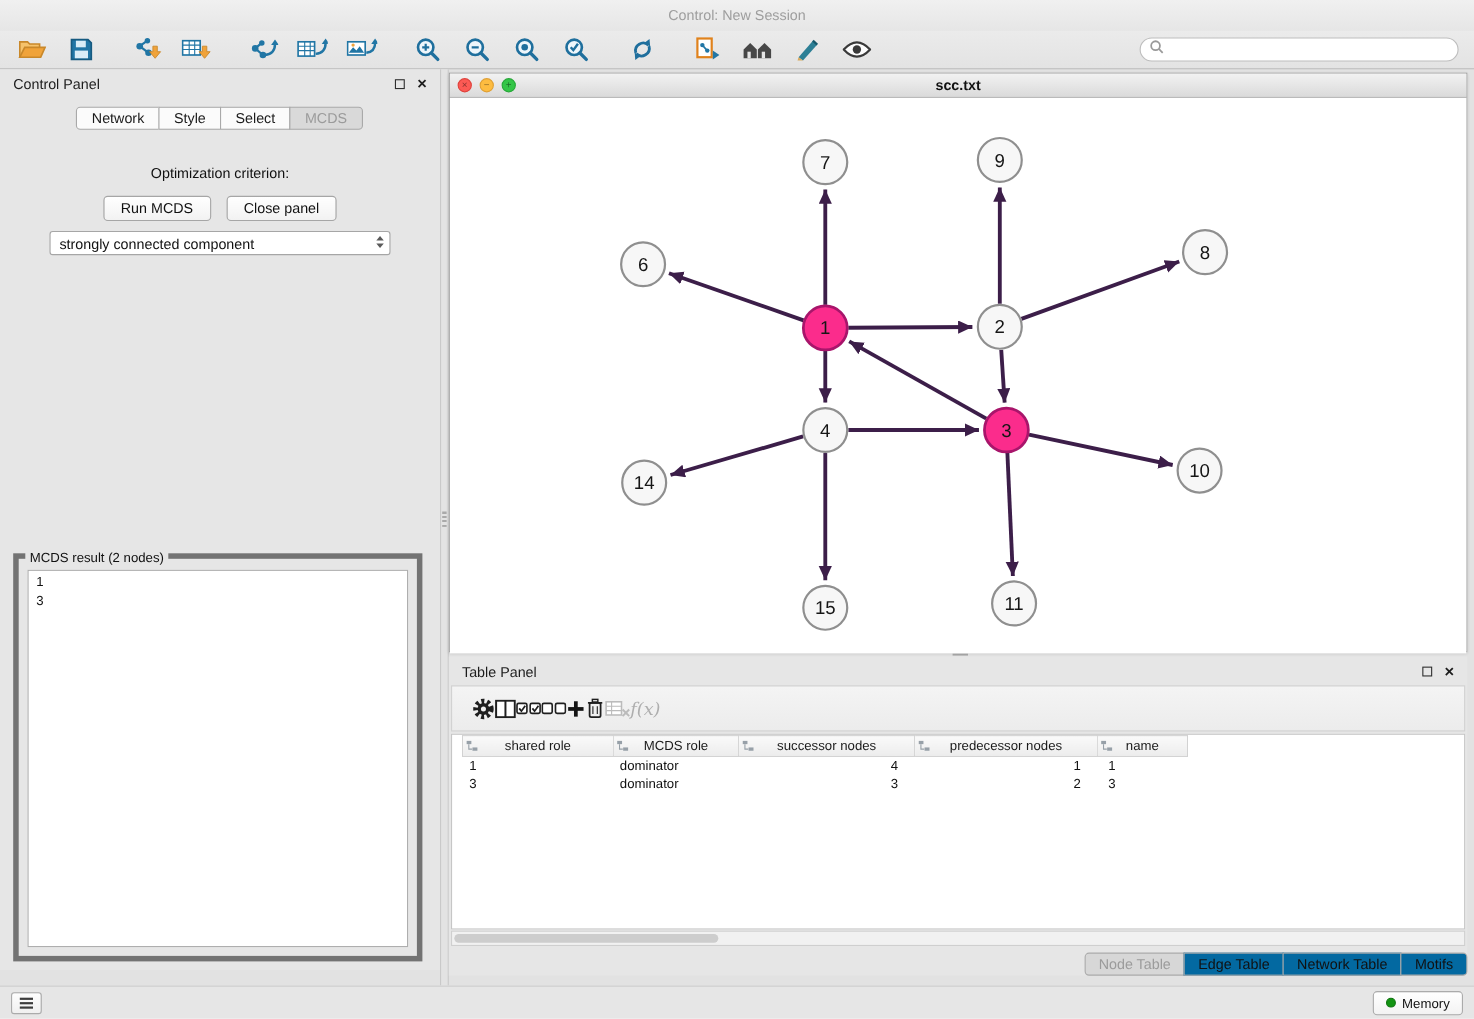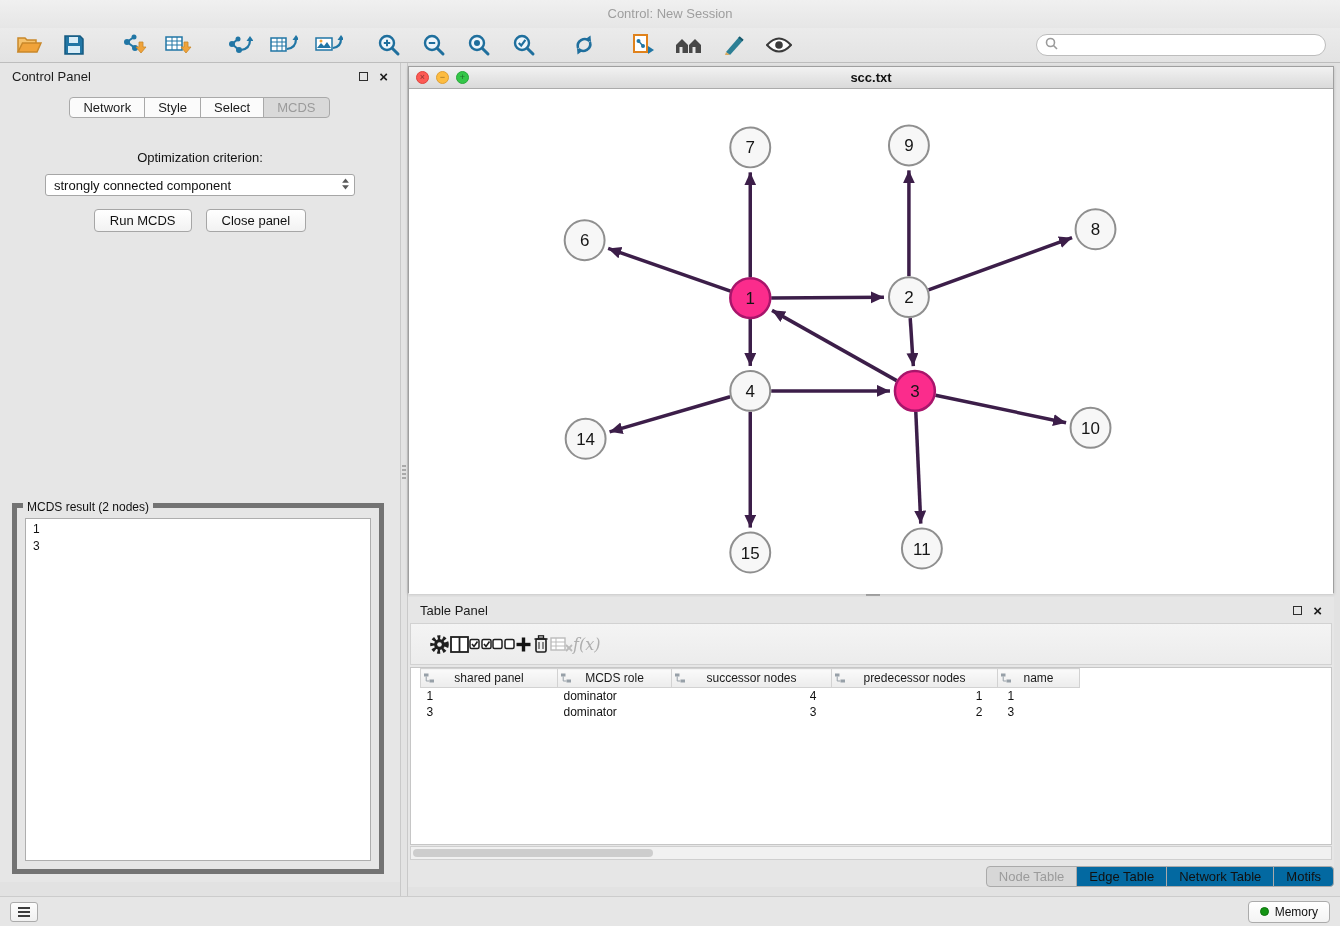--- a/index.html
+++ b/index.html
@@ -274,32 +274,32 @@
         <span class="close-x">×</span>
       </span>
     </div>
     <div id="cp-tabs">
         <div class="cp-tab">Network</div>
         <div class="cp-tab">Style</div>
         <div class="cp-tab">Select</div>
         <div class="cp-tab active">MCDS</div>
       </div>
     <div id="cp-opt-label">Optimization criterion:</div>
+    <div id="cp-buttons">
+      <button class="cp-btn">Run MCDS</button>
+      <button class="cp-btn">Close panel</button>
+    </div>
     <div id="cp-dropdown">
       <span>strongly connected component</span>
       <span class="stepper">
         <svg width="13" height="16" viewBox="0 0 13 16">
             <path d="M6.5 2.5 l3.4 4.2 h-6.8 z" fill="#5a5a5a"></path>
             <path d="M6.5 13.5 l-3.4 -4.2 h6.8 z" fill="#5a5a5a"></path>
           </svg>
       </span>
-    </div>
-    <div id="cp-buttons">
-      <button class="cp-btn">Run MCDS</button>
-      <button class="cp-btn">Close panel</button>
     </div>
     <div id="result-box">
       <span id="result-title">MCDS result (2 nodes)</span>
       <div id="result-inner">
           <div>1</div>
           <div>3</div>
         </div>
     </div>
   </div>
 
@@ -435,21 +435,21 @@
       </div>
     </div>
     <div id="tp-table">
       <table>
         <thead>
             <tr id="tbl-head-row">
               <th><span class="th-icon"><svg width="11" height="11" viewBox="0 0 11 11">
                     <rect x="0" y="0.5" width="4.5" height="3" fill="#97a0a8"></rect>
                     <path d="M2.2 3.5 v4.5 h3" stroke="#97a0a8" fill="none"></path>
                     <rect x="5.5" y="6.5" width="4.5" height="3" fill="#97a0a8"></rect>
-                  </svg></span><span class="th-label">shared panel</span></th>
+                  </svg></span><span class="th-label">shared role</span></th>
               <th><span class="th-icon"><svg width="11" height="11" viewBox="0 0 11 11">
                     <rect x="0" y="0.5" width="4.5" height="3" fill="#97a0a8"></rect>
                     <path d="M2.2 3.5 v4.5 h3" stroke="#97a0a8" fill="none"></path>
                     <rect x="5.5" y="6.5" width="4.5" height="3" fill="#97a0a8"></rect>
                   </svg></span><span class="th-label">MCDS role</span></th>
               <th><span class="th-icon"><svg width="11" height="11" viewBox="0 0 11 11">
                     <rect x="0" y="0.5" width="4.5" height="3" fill="#97a0a8"></rect>
                     <path d="M2.2 3.5 v4.5 h3" stroke="#97a0a8" fill="none"></path>
                     <rect x="5.5" y="6.5" width="4.5" height="3" fill="#97a0a8"></rect>
                   </svg></span><span class="th-label">successor nodes</span></th>

